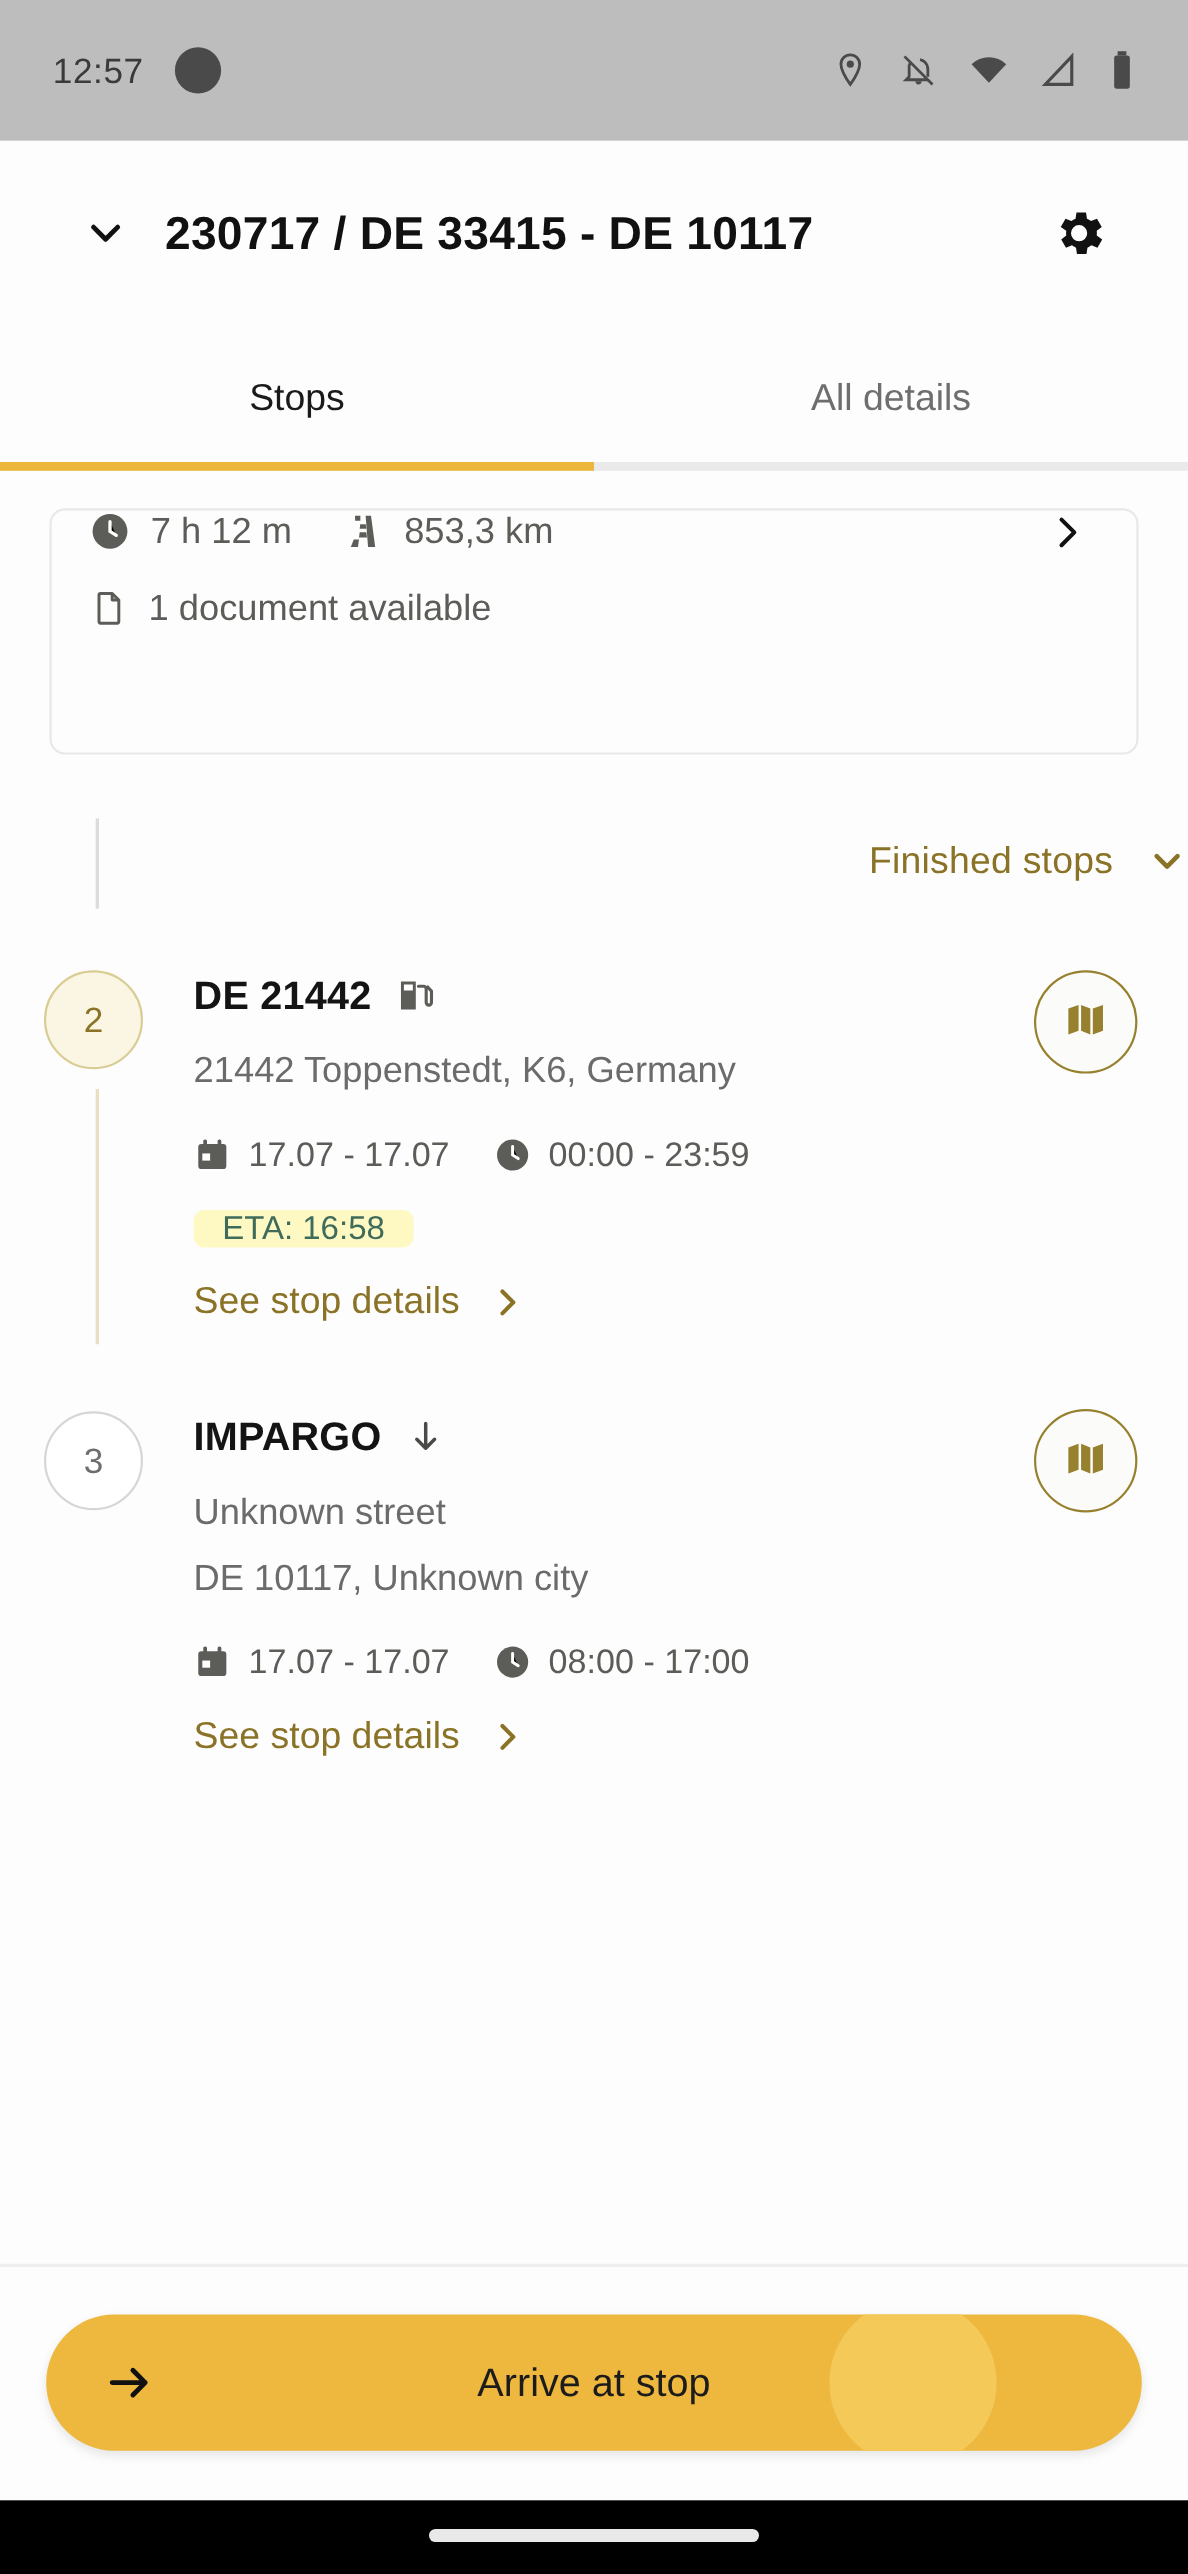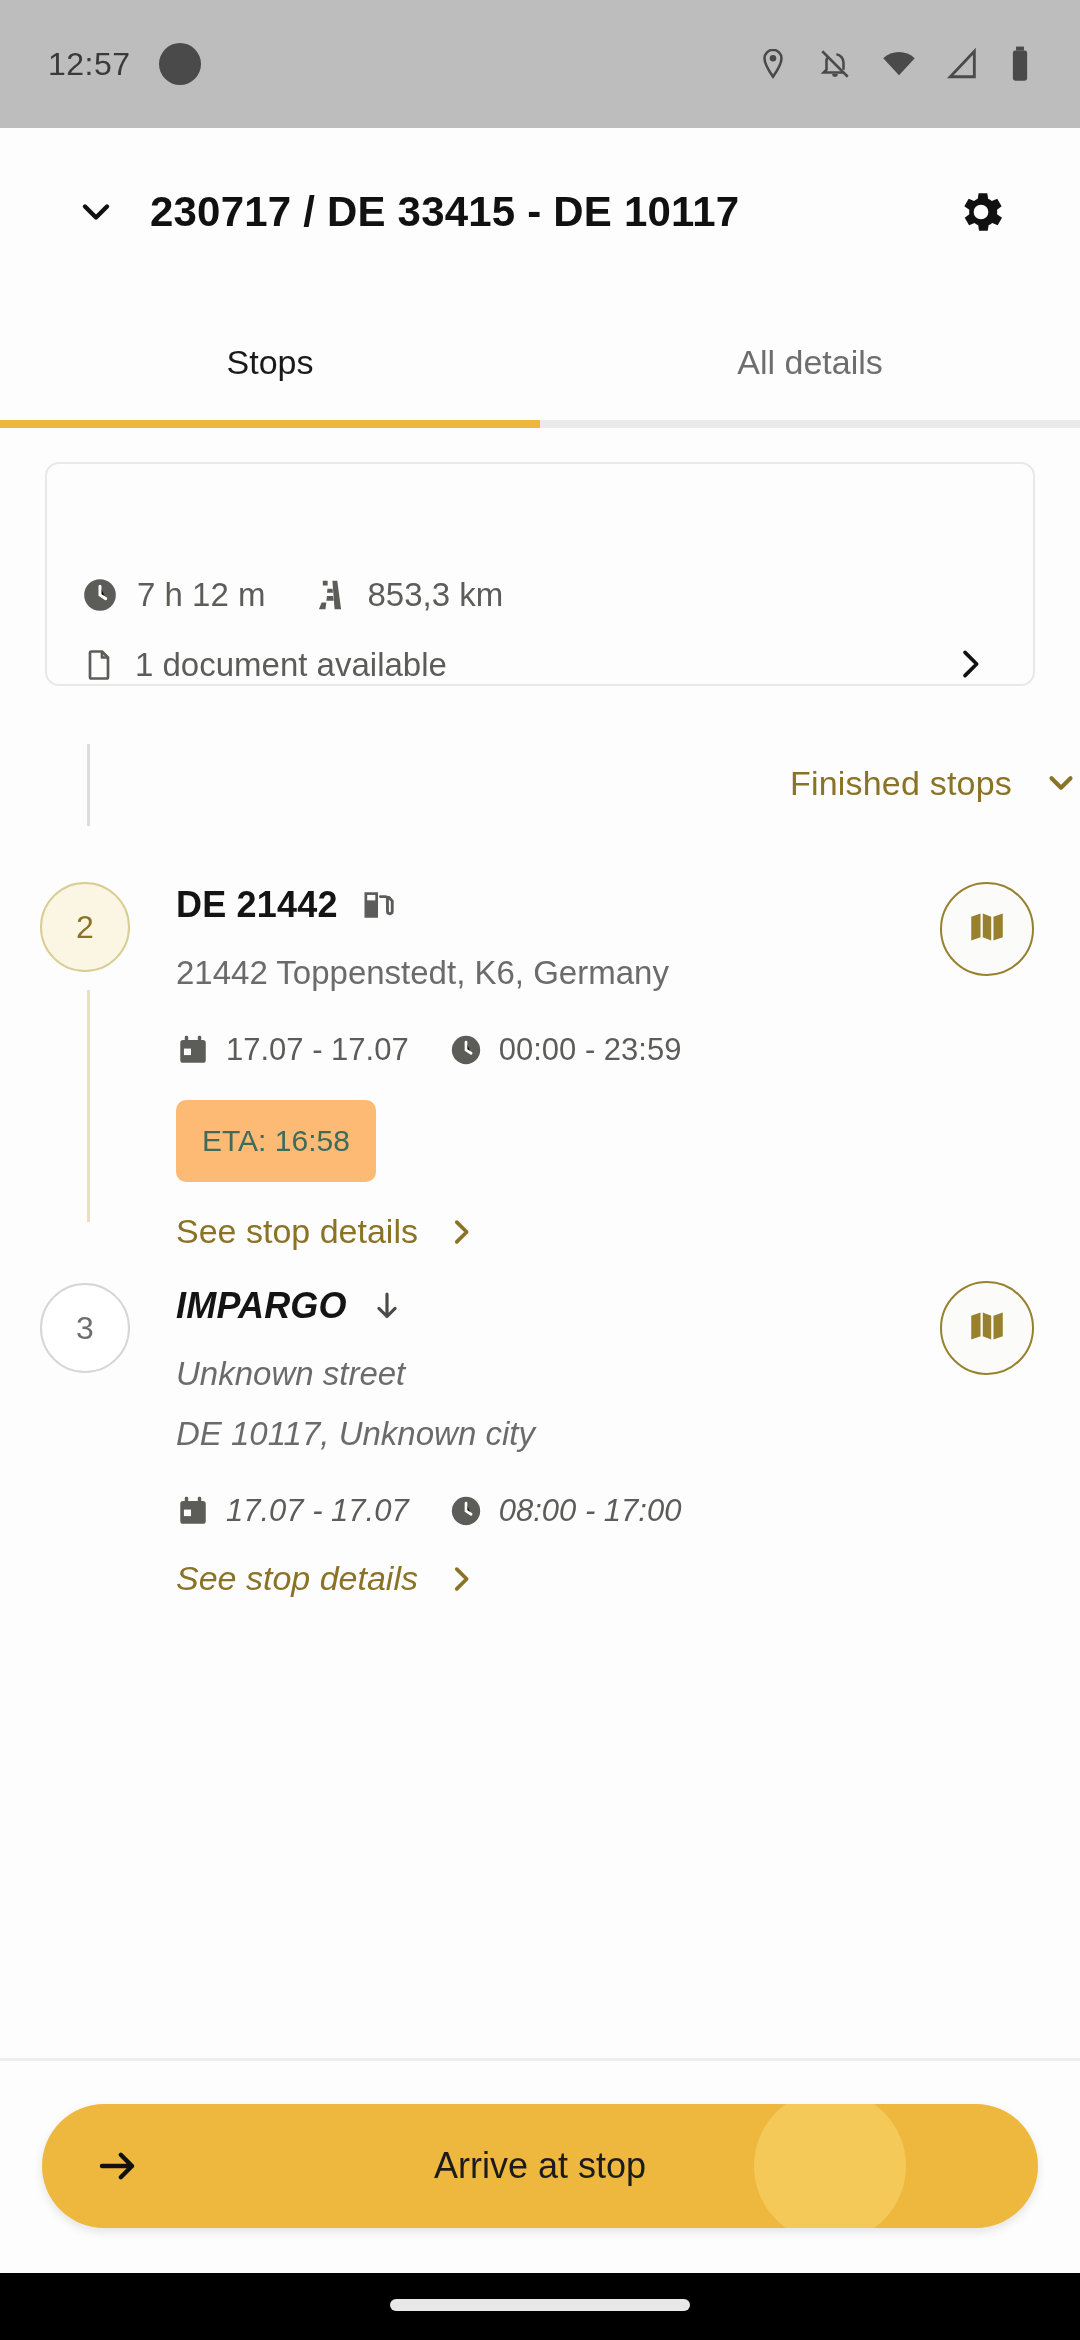--- a/index.html
+++ b/index.html
@@ -40,21 +40,21 @@
   .tab { flex:1; display:flex; align-items:center; justify-content:center; font-size:34px; }
   .tab.active { color:#1a1a1a; }
   .tab.inactive { color:#6e6e6e; }
   .tab-track { position:absolute; top:420px; left:0; width:1080px; height:8px; background:#eaeaea; }
   .tab-indicator { position:absolute; top:420px; left:0; width:540px; height:8px; background:#edb73e; }
 
   
   .summary-card {
     position:absolute; top:462px; left:45px; width:990px; height:224px;
     border:2px solid #e8e8e8; border-radius:14px; background:#fdfdfd;
-    display:flex; align-items:flex-end; padding:0 34px;
+    display:flex; align-items:flex-start; padding:0 34px;
   }
   .summary-left { flex:1; }
   .sum-row { display:flex; align-items:center; }
   .sum-row + .sum-row { margin-top:32px; }
   .sum-item { display:flex; align-items:center; font-size:33px; color:#5c5c58; }
   .sum-item + .sum-item { margin-left:46px; }
   .sum-item .ic { margin-right:18px; display:flex; align-items:center; }
   .summary-chev { width:58px; display:flex; align-items:center; justify-content:center; }
 
   
@@ -82,22 +82,22 @@
   .stop-body { position:absolute; left:176px; width:720px; }
   .stop-title-row { display:flex; align-items:center; height:54px; }
   .stop-title { font-size:36px; font-weight:bold; color:#141414; letter-spacing:0.2px; }
   .stop-title-ic { margin-left:22px; display:flex; align-items:center; }
   .stop-addr { font-size:33px; color:#6b6b6b; margin-top:22px; }
   .stop-meta { display:flex; align-items:center; margin-top:40px; }
   .meta-item { display:flex; align-items:center; font-size:31px; color:#5c5c58; }
   .meta-item + .meta-item { margin-left:40px; }
   .meta-item .ic { margin-right:16px; display:flex; align-items:center; }
   .eta-badge {
-    display:inline-block; margin-top:32px; padding:24px 26px; border-radius:10px;
-    background:#fdba74; color:#3f6b5b; font-size:30px;
+    display:inline-block; margin-top:32px; padding:0 26px; border-radius:10px;
+    background:#fef9c3; color:#3f6b5b; font-size:30px;
   }
   .see-details { display:flex; align-items:center; margin-top:30px; }
   .see-details .sd-text { font-size:34px; color:#8a7326; }
   .see-details .sd-chev { margin-left:26px; display:flex; align-items:center; }
 
   .map-btn {
     position:absolute; right:46px; width:94px; height:94px; border-radius:50%;
     border:2px solid #97802e; background:#fbfbfa;
     display:flex; align-items:center; justify-content:center;
   }
@@ -294,21 +294,21 @@
         <svg width="42" height="42" viewBox="0 0 24 24">
             <path fill="#97802e" d="M3 6.2 8.3 4.3v13.5L3 19.7zM9.6 4.3l4.8 1.9v13.5l-4.8-1.9zM15.7 6.2 21 4.3v13.5l-5.3 1.9z"></path>
           </svg>
       </span>
     </span>
   </div>
 
   <div class="stop" style="top:1283px; height:330px;">
     <span class="badge pending" style="top:0;">3</span>
 
-    <div class="stop-body" style="top:-4px;font-style:italic;">
+    <div class="stop-body" style="top:-4px;">
       <div class="stop-title-row">
         <span class="stop-title">IMPARGO</span>
         <span class="stop-title-ic">
           <svg width="36" height="38" viewBox="0 0 24 24">
               <path fill="none" stroke="#4a4a48" stroke-width="2.1" stroke-linecap="round" stroke-linejoin="round" d="M12 4v15m0 0 5.4-5.4M12 19l-5.4-5.4"></path>
             </svg>
         </span>
       </div>
       <div class="stop-addr">Unknown street</div>
       <div class="stop-addr">DE 10117, Unknown city</div>

